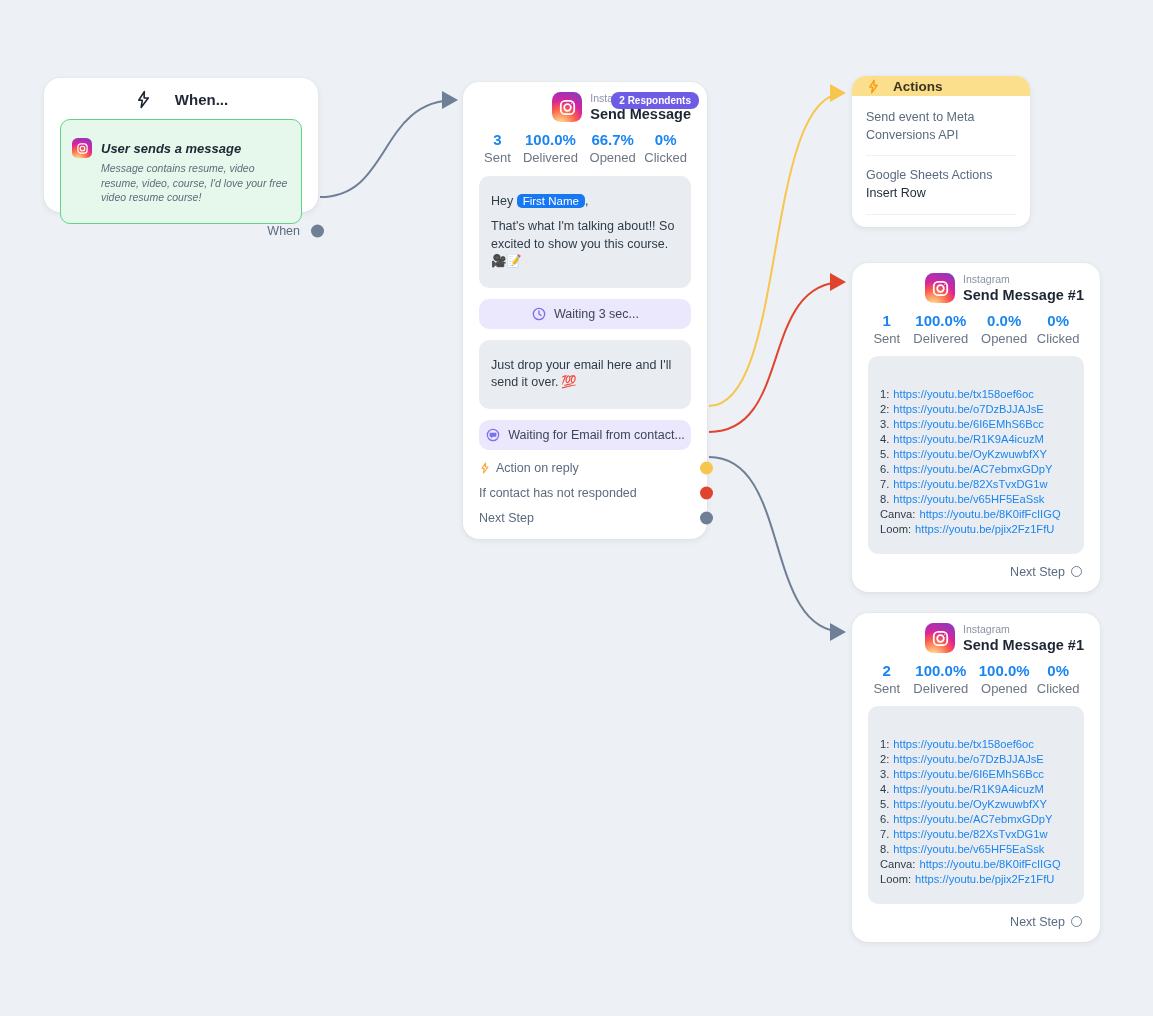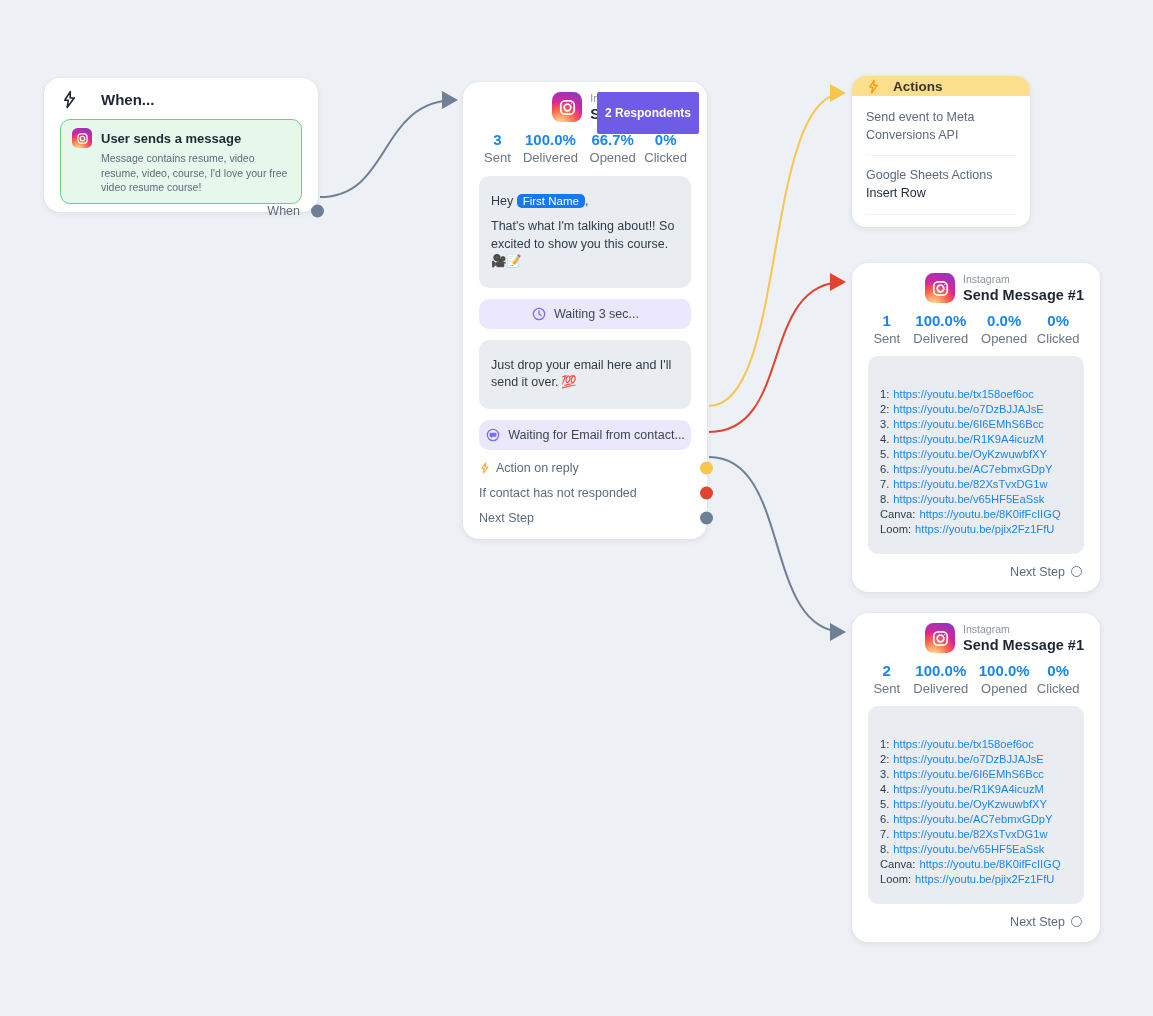--- a/index.html
+++ b/index.html
@@ -20,41 +20,41 @@
   
   .dot { position:absolute; width:13px; height:13px; border-radius:50%;
          top:50%; transform:translateY(-50%); right:-22px; z-index:4; }
   .dot-slate { background:#6e7f96; }
   .dot-yellow { background:#f7c64e; }
   .dot-red { background:#e0442e; }
   .open-circle { width:11px; height:11px; border:1.5px solid #6e7f96; border-radius:50%; }
   
   #when-card { left:44px; top:78px; width:274px; height:134px;
                padding:12px 16px 6px; display:flex; flex-direction:column; }
-  .when-head { display:flex; align-items:center; gap:22px; }
+  .when-head { display:flex; align-items:center; gap:22px;justify-content:center; }
   .when-title { font-size:15px; font-weight:700; color:#1f2733; }
   .trigger-box { margin-top:10px; background:#e6f8ec; border:1px solid #62d385;
-                 border-radius:10px; padding:8px 11px; }
+                 border-radius:10px; padding:18px 11px;font-style:italic; }
   .trigger-head { display:flex; align-items:center; gap:9px; }
   .trigger-title { font-size:13px; font-weight:700; color:#1f2733; }
   .trigger-desc { font-size:10.5px; line-height:1.4; color:#5f6b79; margin:3px 0 0 29px; }
   .then-row { margin-top:auto; position:relative; display:flex; justify-content:flex-end;
               align-items:center; height:22px; padding-right:2px; }
   .conn-label { font-size:12.5px; color:#5b6b7f; }
   
   .node-head { display:flex; align-items:flex-start; gap:8px;justify-content:flex-end; }
   .ig-icon { display:inline-flex; align-items:center; justify-content:center;
              border-radius:28%; flex:0 0 auto;
              background:radial-gradient(circle at 28% 110%, #fdf497 0%, #fd5949 42%, #d6249f 62%, #8a3ab9 92%); }
   .ig-lg { width:30px; height:30px; }
   .ig-sm { width:20px; height:20px; }
   .chan { font-size:10.5px; color:#8a94a2; line-height:1.2; }
   .node-title { font-size:14.5px; font-weight:700; color:#1d2733; line-height:1.25; }
   .badge { position:absolute; top:10px; right:8px; background:#6e5be6; color:#fff;
-           font-size:12px; font-weight:600; padding:14px 8px; border-radius:2px; }
+           font-size:10px; font-weight:600; padding:3px 8px; border-radius:8px; }
   .stats { display:grid; grid-template-columns:0.8fr 1.5fr 1.2fr 1.1fr; margin-top:8px; }
   .stat { text-align:center; }
   .stat-value { font-size:15px; font-weight:700; color:#1a85f1; }
   .stat-label { font-size:13px; color:#6b7684; margin-top:2px; }
   .bubble { background:#e9edf1; border-radius:10px; padding:17px 12px; margin-top:11px;
             font-size:12.5px; line-height:1.4; color:#2f3b48; }
   .bubble p + p { margin-top:8px; }
   .pill { background:#1877f2; color:#fff; border-radius:5px; padding:1px 6px;
           font-size:11.5px; font-weight:500; }
   .chip { background:#ebe8fd; border-radius:10px; margin-top:11px; height:30px;

